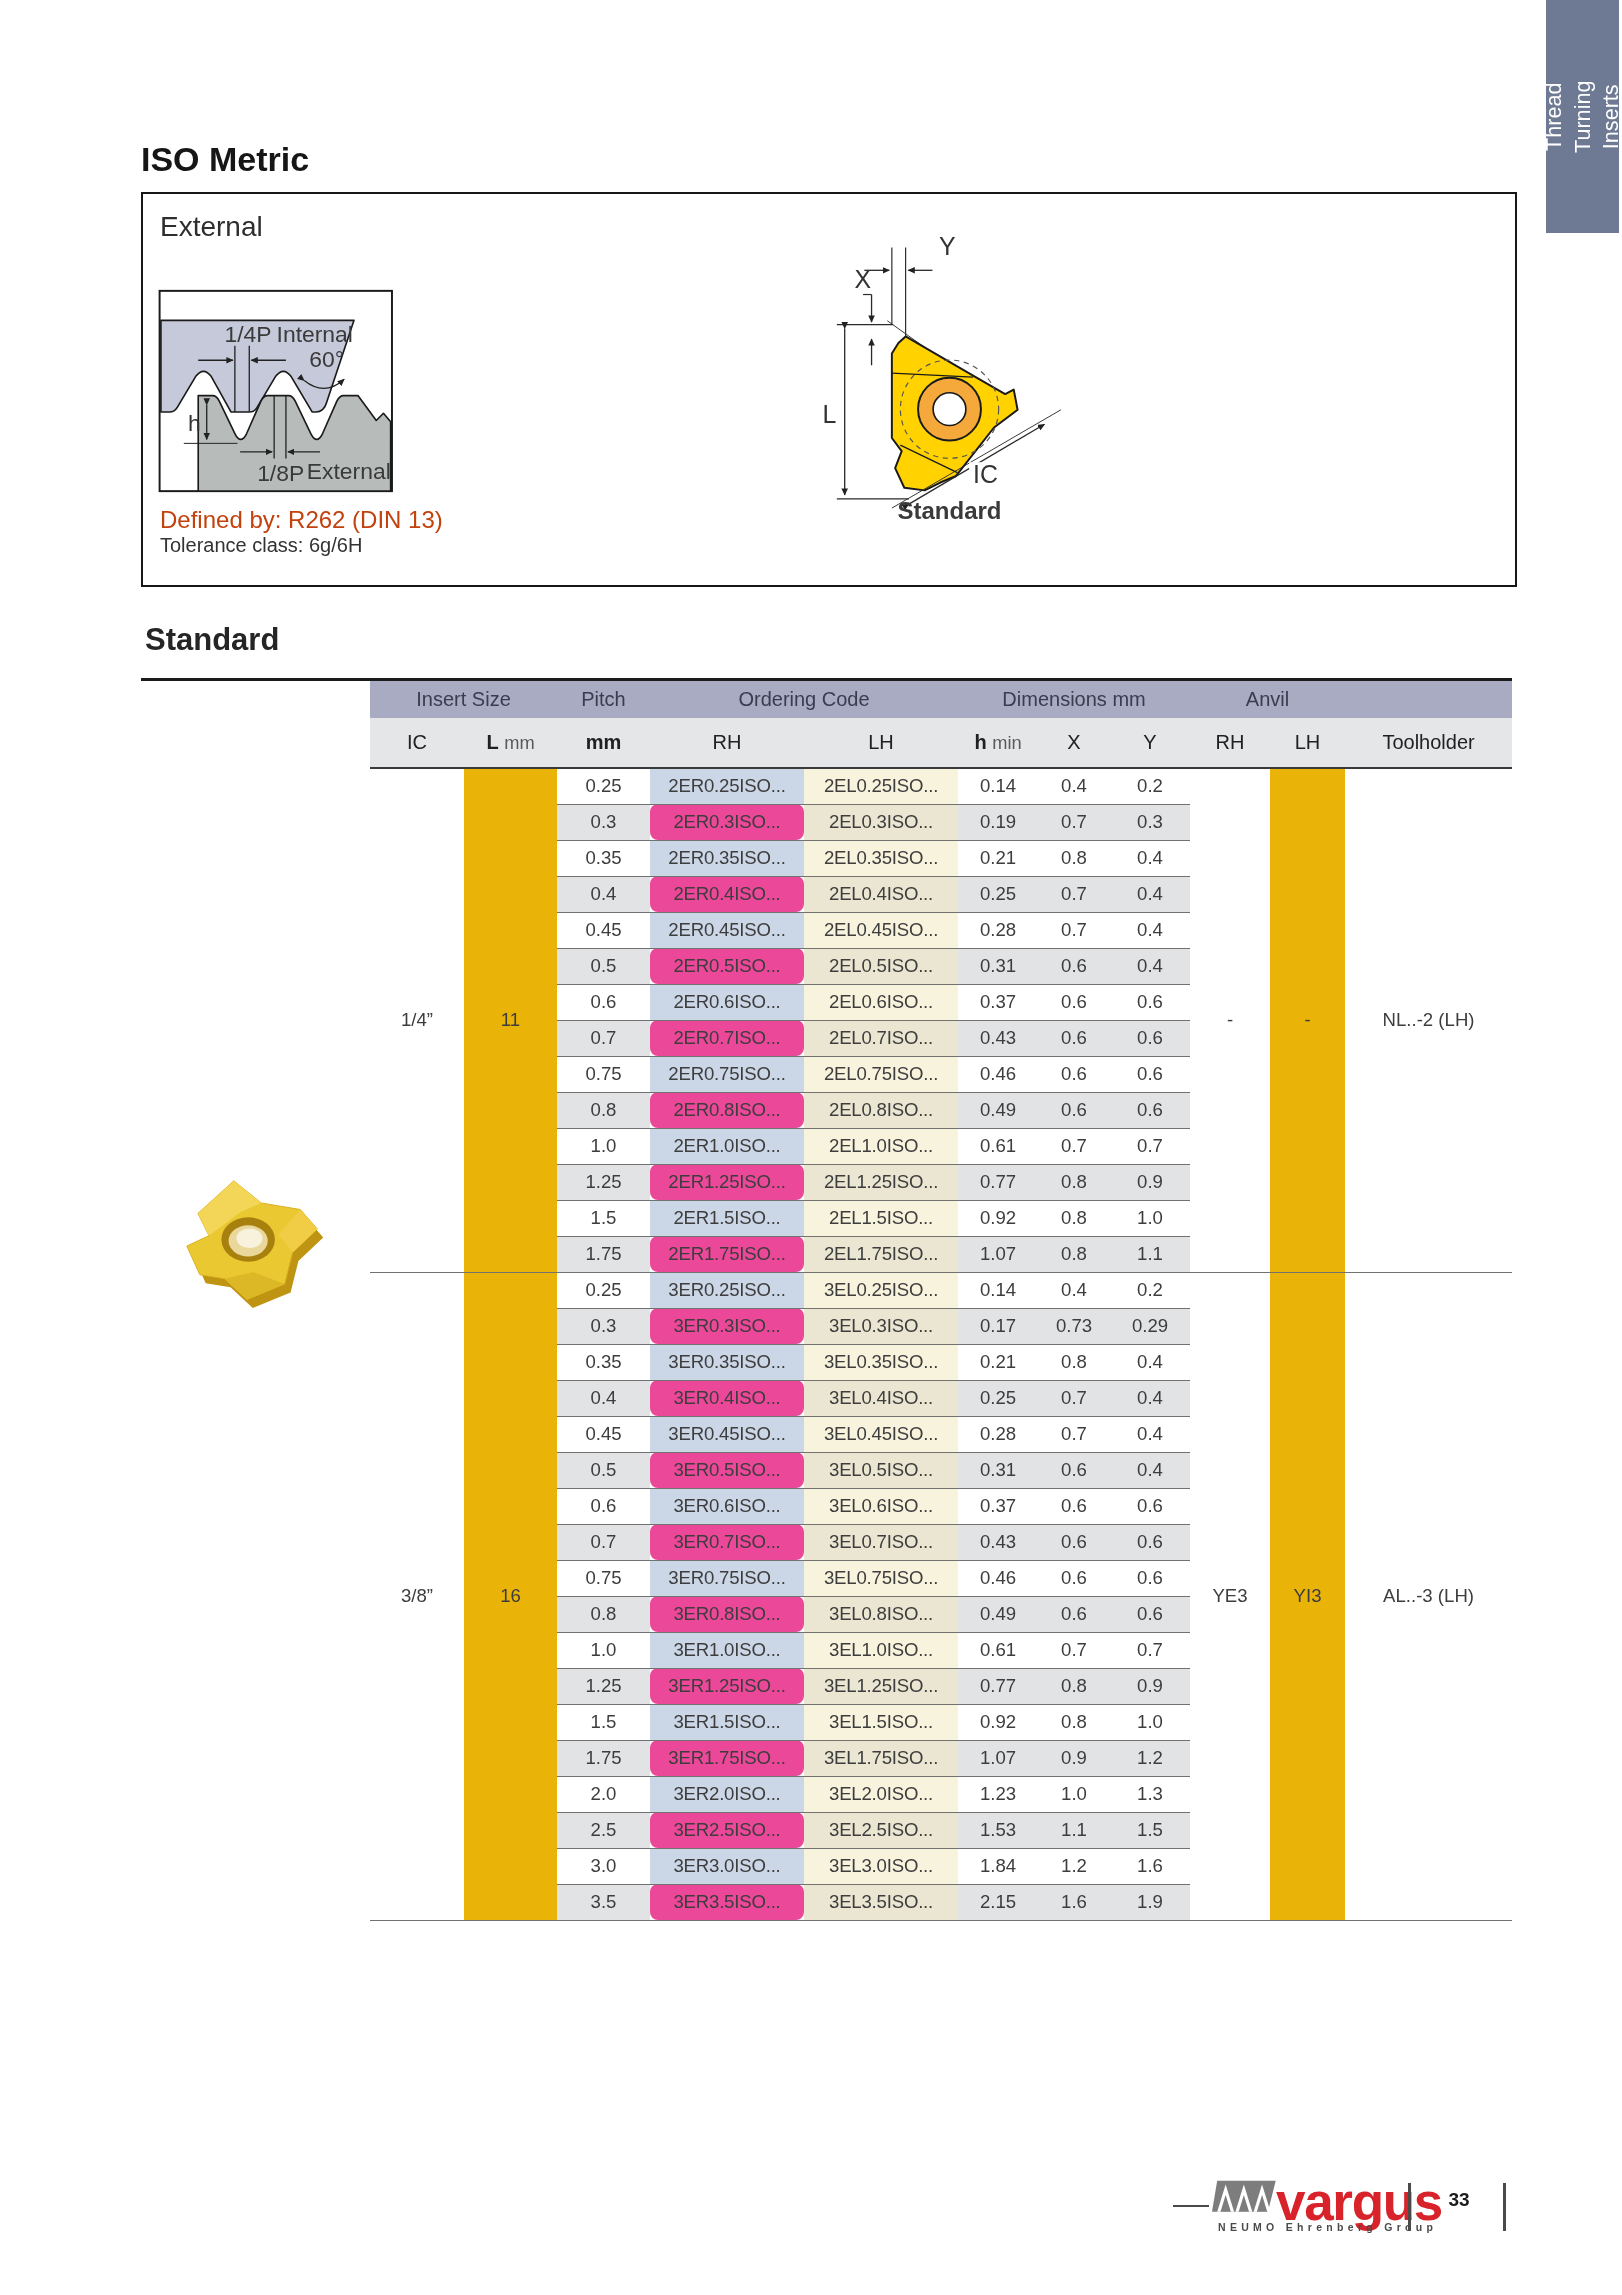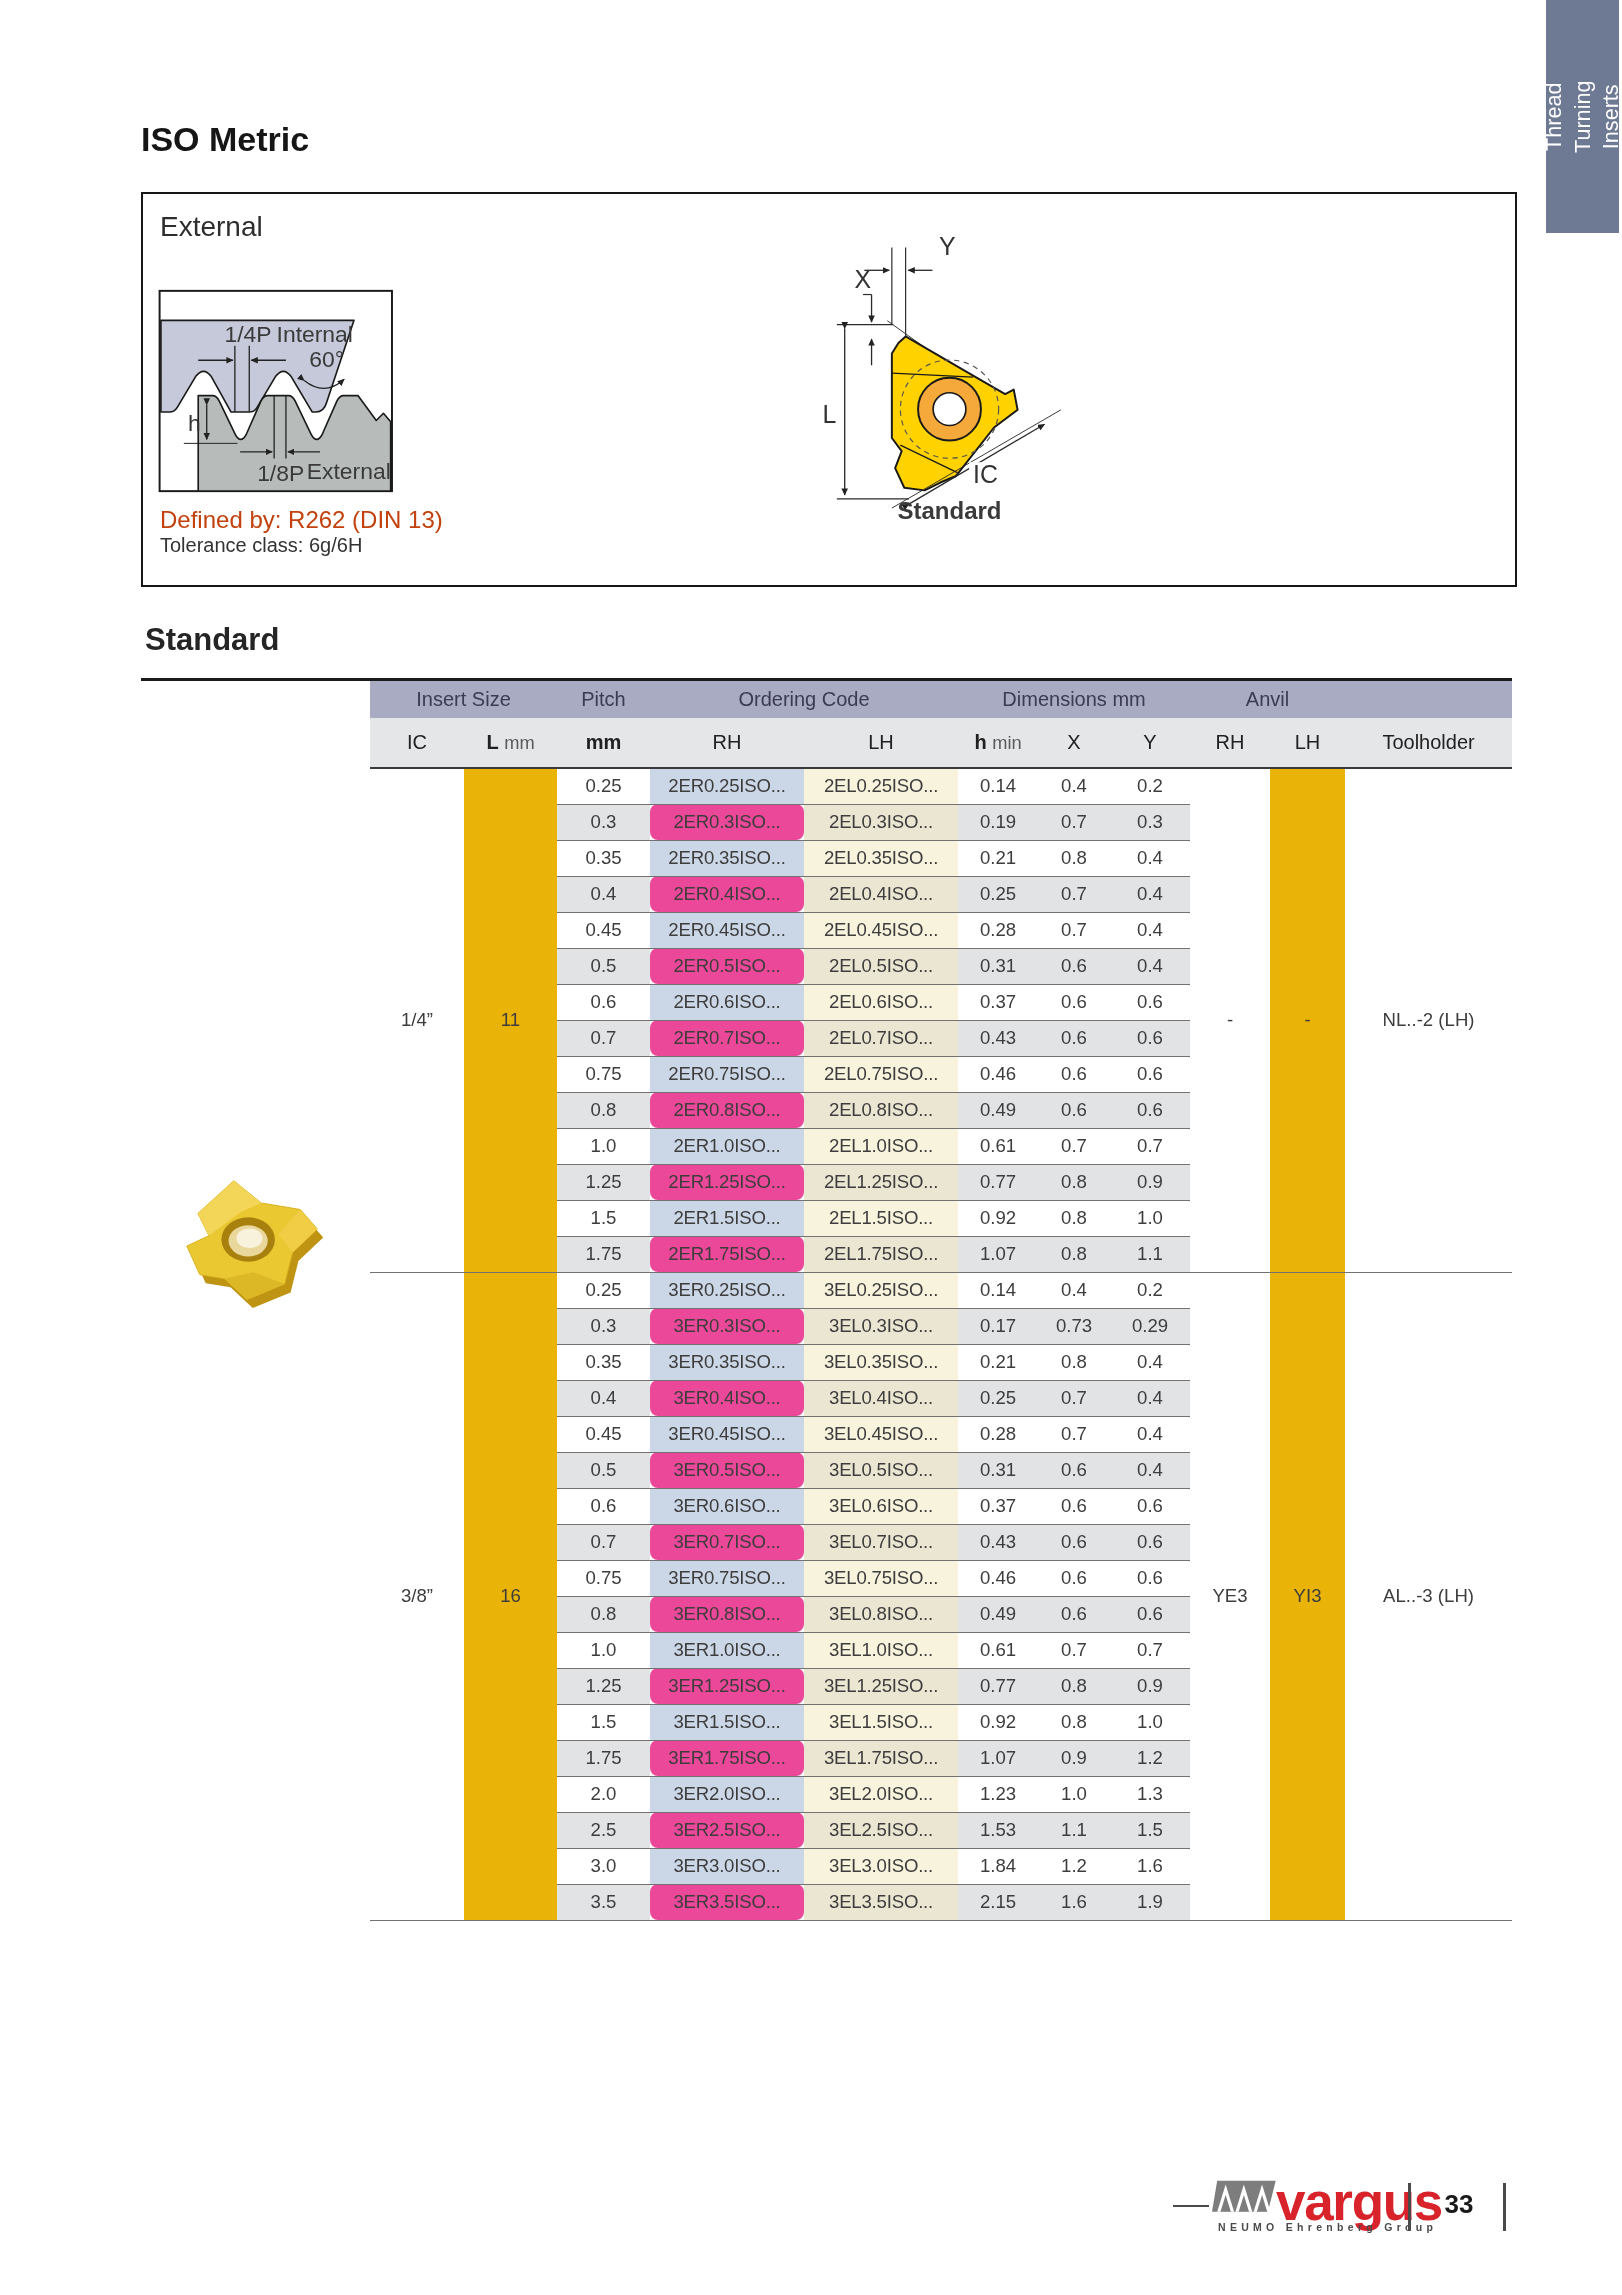--- a/index.html
+++ b/index.html
@@ -3,21 +3,21 @@
 <meta charset="utf-8">
 <style>
   html,body{margin:0;padding:0;}
   body{
     width:1623px;height:2295px;position:relative;background:#ffffff;
     font-family:"Liberation Sans", sans-serif;color:#3d3d3d;overflow:hidden;
   }
   .abs{position:absolute;}
 
   
-  .page-title{left:141px;top:120px;font-size:34px;font-weight:700;color:#161616;letter-spacing:0;}
+  .page-title{left:141px;top:140px;font-size:34px;font-weight:700;color:#161616;letter-spacing:0;}
   .sidebar-tab{left:1546px;top:0;width:73px;height:233px;background:#6e7a94;display:flex;align-items:center;justify-content:center;}
   .sidebar-inner{transform:rotate(-90deg);text-align:center;width:233px;font-size:21.6px;line-height:1.32;color:#ffffff;}
 
   
   .external-box{left:141px;top:192px;width:1372px;height:391px;border:2px solid #161616;background:#fff;}
   .external-heading{left:160px;top:211px;font-size:28px;color:#2e2e2e;}
   .thread-svg{left:151px;top:283px;width:262px;height:216px;}
   .insert-svg{left:753px;top:208px;width:393px;height:308px;}
   .insert-caption{left:753px;top:497px;width:393px;text-align:center;font-size:24px;font-weight:600;color:#3a3a3a;}
   .defined-by{left:160px;top:506px;font-size:24px;color:#c2410c;}
@@ -52,21 +52,21 @@
   
   .photo-svg{left:162px;top:1169px;width:171px;height:145px;}
 
   
   .footer-line{left:1173px;top:2205px;width:36px;height:2px;background:#4a4a4a;}
   .logo-svg{left:1212px;top:2179px;width:65px;height:41px;}
   .brand-text{left:1276px;top:2171px;font-size:53px;font-weight:700;color:#d8232b;letter-spacing:-1.3px;}
   .brand-sub{left:1218px;top:2221px;font-size:10.5px;font-weight:700;letter-spacing:4.3px;color:#4a4a4a;white-space:nowrap;}
   .footer-bar1{left:1408px;top:2183px;width:2.6px;height:48px;background:#4a4a4a;}
   .footer-bar2{left:1503px;top:2183px;width:2.6px;height:48px;background:#4a4a4a;}
-  .page-number{left:1433px;top:2189px;width:52px;text-align:center;font-size:26px;font-weight:700;color:#1a1a1a;}
+  .page-number{left:1433px;top:2189px;width:52px;text-align:center;font-size:19px;font-weight:700;color:#1a1a1a;}
 
   svg text{font-family:"Liberation Sans", sans-serif;}
 </style>
 </head>
 <body>
 
 <div class="abs page-title">ISO Metric</div>
 
 <div class="abs sidebar-tab">
   <div class="sidebar-inner">

